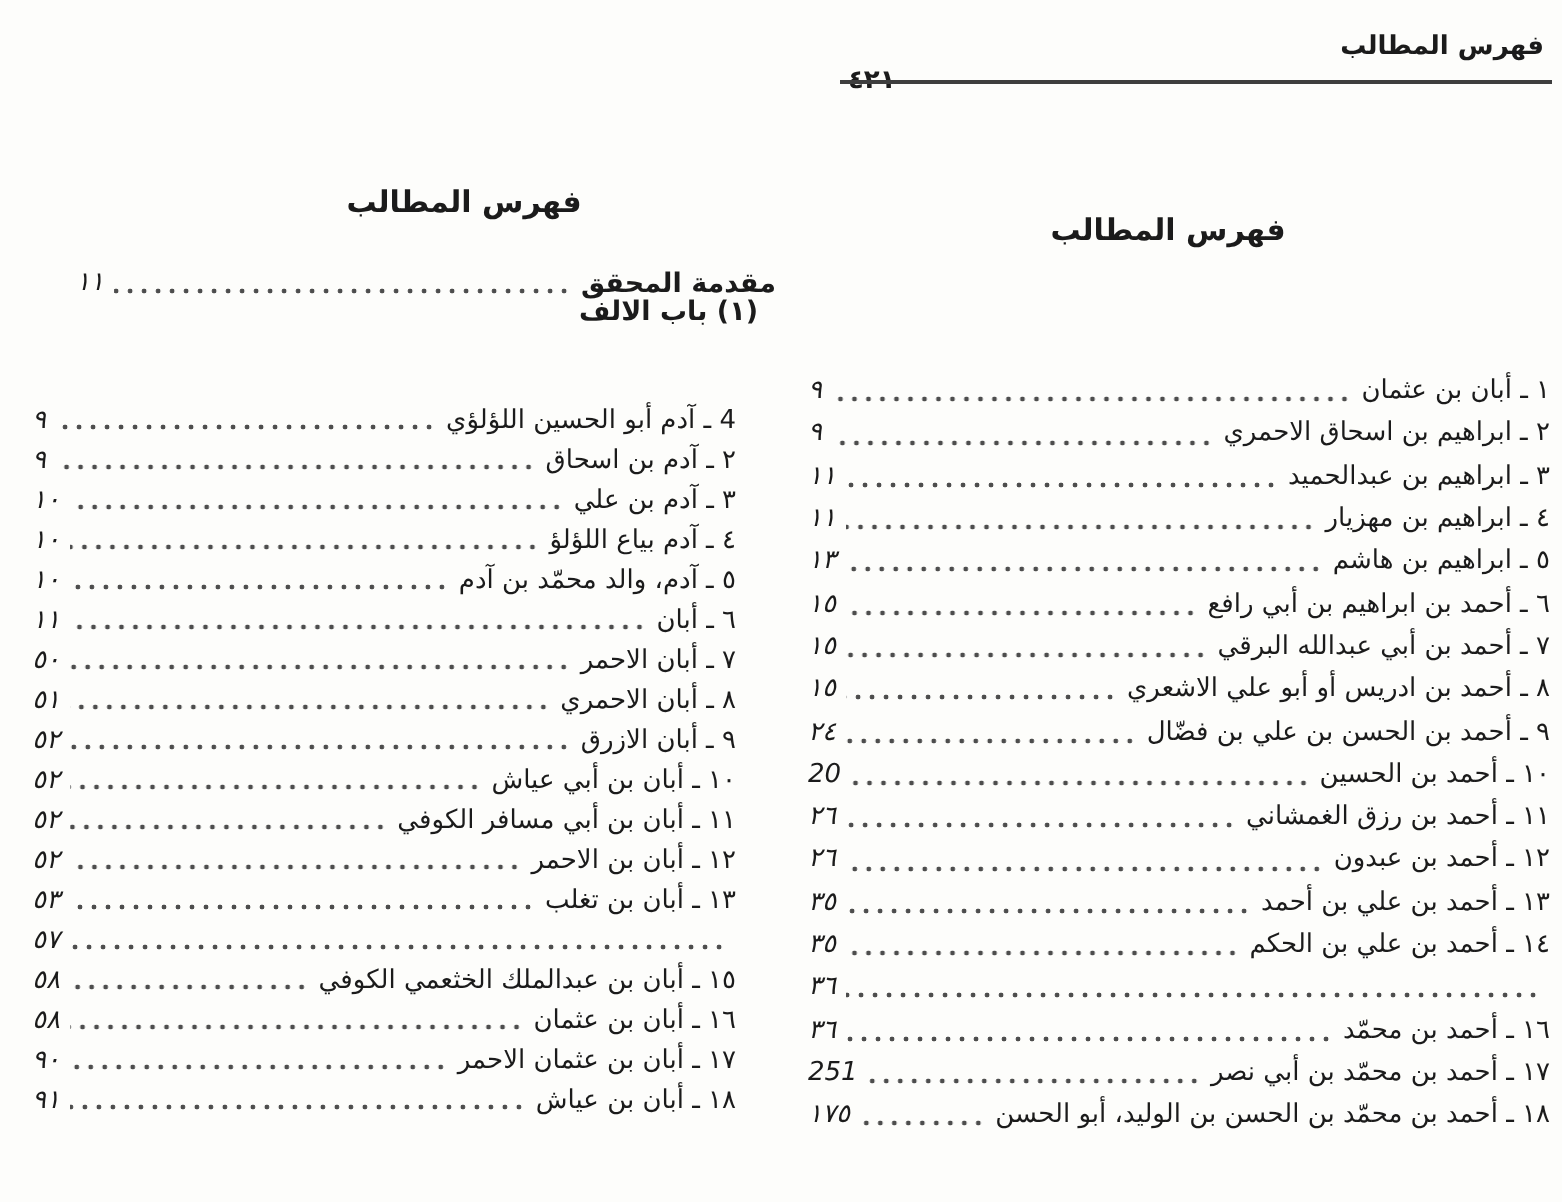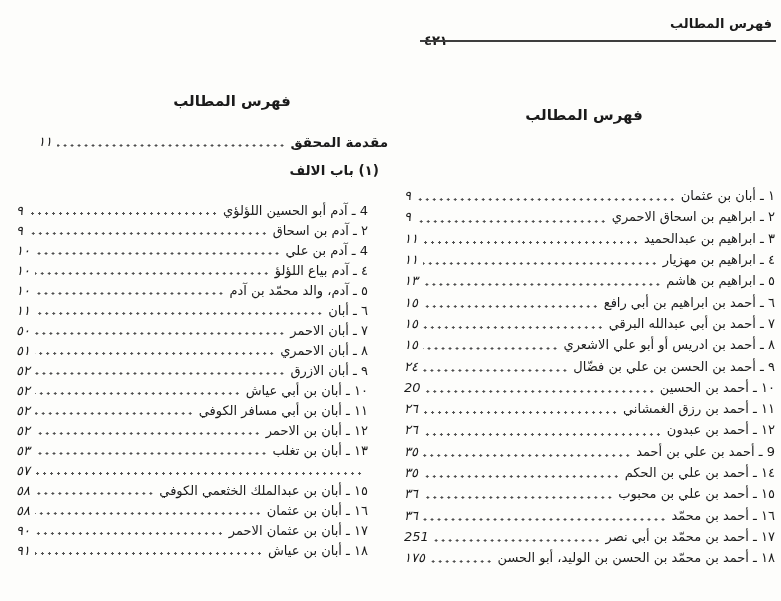--- a/index.html
+++ b/index.html
@@ -24,21 +24,21 @@
     background-image:radial-gradient(circle, #4d4d4d 1.05px, rgba(0,0,0,0) 1.35px);
     background-repeat:repeat-x;
     background-size:7px 3px;
     background-position:right calc(100% - 5px);
   }
 
   #intro-row { position:absolute; top:131px; left:38px; width:350px; height:21px; }
   #intro-row .entry { font-weight:bold; font-size:13.5px;text-align:center; }
 
   #section-heading {
-    position:absolute; top:162px; left:16px; width:363px;
+    position:absolute; top:148px; left:16px; width:363px;
     text-align:right; font-weight:bold; font-size:13.5px;
   }
 
   #left-list  { position:absolute; top:200px; left:16px;  width:352px; }
   #left-list .row  { height:20px; }
   #right-list { position:absolute; top:185px; left:404px; width:371px; }
   #right-list .row { height:21.3px; }
 </style>
 </head>
 <body>
@@ -64,21 +64,21 @@
         <span class="entry">4 ـ آدم أبو الحسين اللؤلؤي</span>
         <span class="leader"></span>
         <span class="pg">٩</span>
       </div>
       <div class="row">
         <span class="entry">٢ ـ آدم بن اسحاق</span>
         <span class="leader"></span>
         <span class="pg">٩</span>
       </div>
       <div class="row">
-        <span class="entry">4 ـ آدم بن علي</span>
+        <span class="entry">٣ ـ آدم بن علي</span>
         <span class="leader"></span>
         <span class="pg">١٠</span>
       </div>
       <div class="row">
         <span class="entry">٤ ـ آدم بياع اللؤلؤ</span>
         <span class="leader"></span>
         <span class="pg">١٠</span>
       </div>
       <div class="row">
         <span class="entry">٥ ـ آدم، والد محمّد بن آدم</span>
@@ -208,31 +208,30 @@
         <span class="entry">١١ ـ أحمد بن رزق الغمشاني</span>
         <span class="leader"></span>
         <span class="pg">٢٦</span>
       </div>
       <div class="row">
         <span class="entry">١٢ ـ أحمد بن عبدون</span>
         <span class="leader"></span>
         <span class="pg">٢٦</span>
       </div>
       <div class="row">
-        <span class="entry">9 ـ أحمد بن علي بن أحمد</span>
+        <span class="entry">١٣ ـ أحمد بن علي بن أحمد</span>
         <span class="leader"></span>
         <span class="pg">٣٥</span>
       </div>
       <div class="row">
         <span class="entry">١٤ ـ أحمد بن علي بن الحكم</span>
         <span class="leader"></span>
         <span class="pg">٣٥</span>
       </div>
       <div class="row">
-        <span class="entry">١٥ ـ أحمد بن علي بن محبوب</span>
         <span class="leader"></span>
         <span class="pg">٣٦</span>
       </div>
       <div class="row">
         <span class="entry">١٦ ـ أحمد بن محمّد</span>
         <span class="leader"></span>
         <span class="pg">٣٦</span>
       </div>
       <div class="row">
         <span class="entry">١٧ ـ أحمد بن محمّد بن أبي نصر</span>

